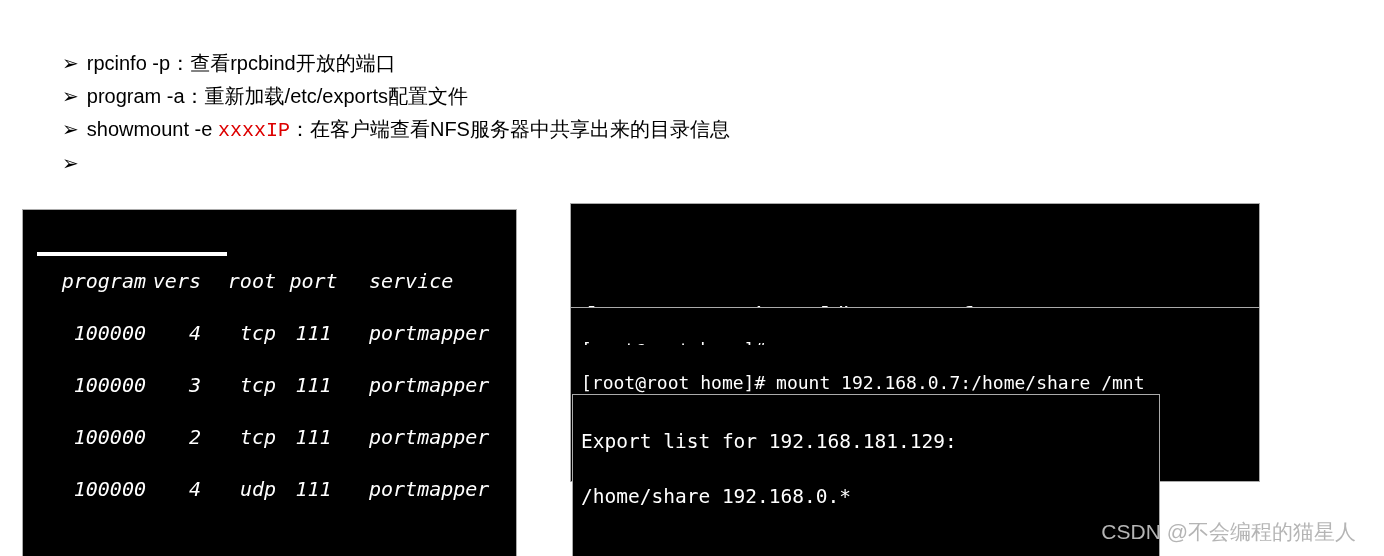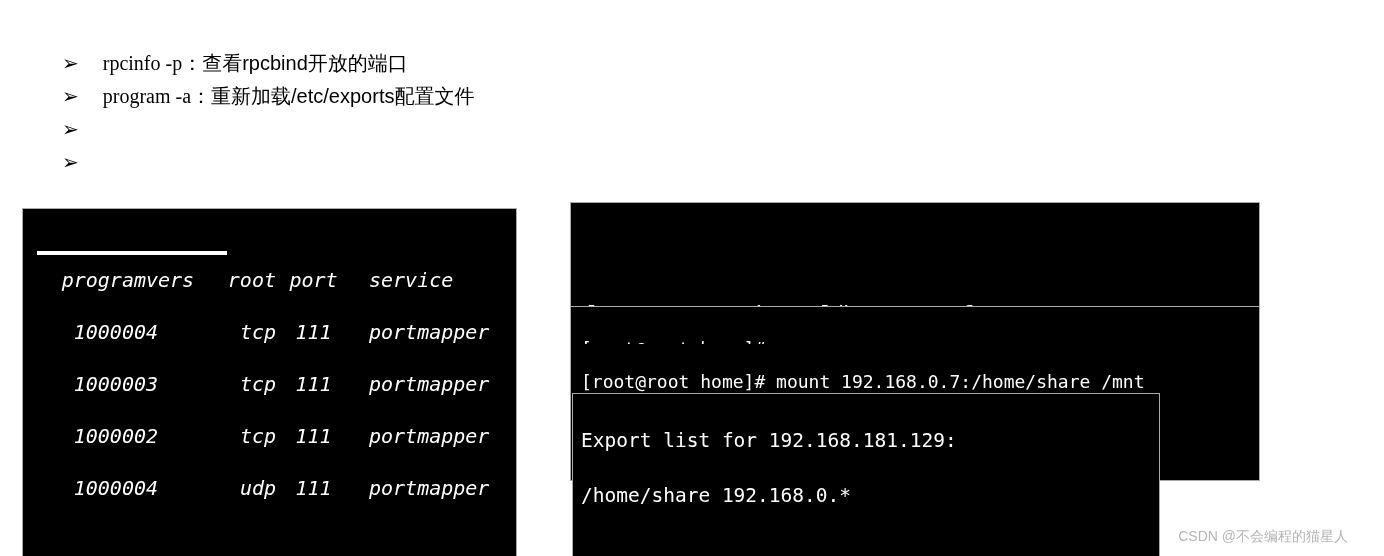--- a/index.html
+++ b/index.html
@@ -17,22 +17,21 @@
     }
     .bullet {
       display: flex;
       gap: 8px;
       margin-bottom: 2px;
     }
     .bullet .marker {
       font-family: sans-serif;
     }
     .cmd-part {
-      font-family: Liberation Serif, serif;
-      margin-left: 16px;
+      font-family: Liberation Sans, sans-serif;
     }
     .red { color: #d00; font-family: "Courier New", monospace;}
     .screens {
       position: relative;
       width: 100%;
       margin-top: 30px;
     }
     .term {
       background: #000;
       color: #fff;
@@ -50,21 +49,21 @@
     }
     .term-rpc .header-bar {
       display:inline-block;
       height: 4px;
       width: 190px;
       background:#fff;
       margin: 0 0 6px 6px;
     }
     .term-rpc .row { display: flex; font-style: italic; }
     .term-rpc .c-prog { width: 115px; text-align: right; }
-    .term-rpc .c-vers { width: 55px; text-align: left; }
+    .term-rpc .c-vers { width: 55px; text-align: right; }
     .term-rpc .c-proto{ width: 75px; text-align: right; }
     .term-rpc .c-port { width: 75px; text-align: center; }
     .term-rpc .c-svc  { padding-left: 18px; }
     .term-exportfs {
       left: 570px; top: -6px;
       width: 690px;
       padding: 6px 0 12px 12px;
       font-size: 26px;
       line-height: 1.4;
     }
@@ -87,40 +86,41 @@
     .term-show {
       left: 572px; top: 185px;
       width: 588px;
       padding: 6px 0 8px 8px;
       font-size: 19.5px;
       line-height: 1.4;
     }
     .top-cut-narrow { height: 8px; overflow:hidden; }
     .watermark {
       position: absolute;
-      right: 36px; bottom: 10px;
+      right: 28px; bottom: 10px;
       color: #b5b5b5;
-      font-size: 14px;
+      font-size: 21px;
       font-family: "Microsoft YaHei", sans-serif;
     }
   </style>
 </head>
 <body>
 
 <div class="bullets">
   <div class="bullet">
     <span class="marker">➢</span>
     <span><span class="cmd-part">rpcinfo -p</span><span>：</span><span>查看rpcbind开放的端口</span></span>
   </div>
   <div class="bullet">
     <span class="marker">➢</span>
     <span><span class="cmd-part">program -a</span><span>：</span><span>重新加载/etc/exports配置文件</span></span>
   </div>
   <div class="bullet">
     <span class="marker">➢</span>
+    <span><span class="cmd-part">showmount -e </span><span class="red">xxxxIP</span><span>：</span><span>在客户端查看NFS服务器中共享出来的目录信息</span></span>
   </div>
   <div class="bullet">
     <span class="marker">➢</span>
   </div>
 </div>
 
 <div class="screens">
 
   <div class="term term-rpc">
 <span class="header-bar"></span>

